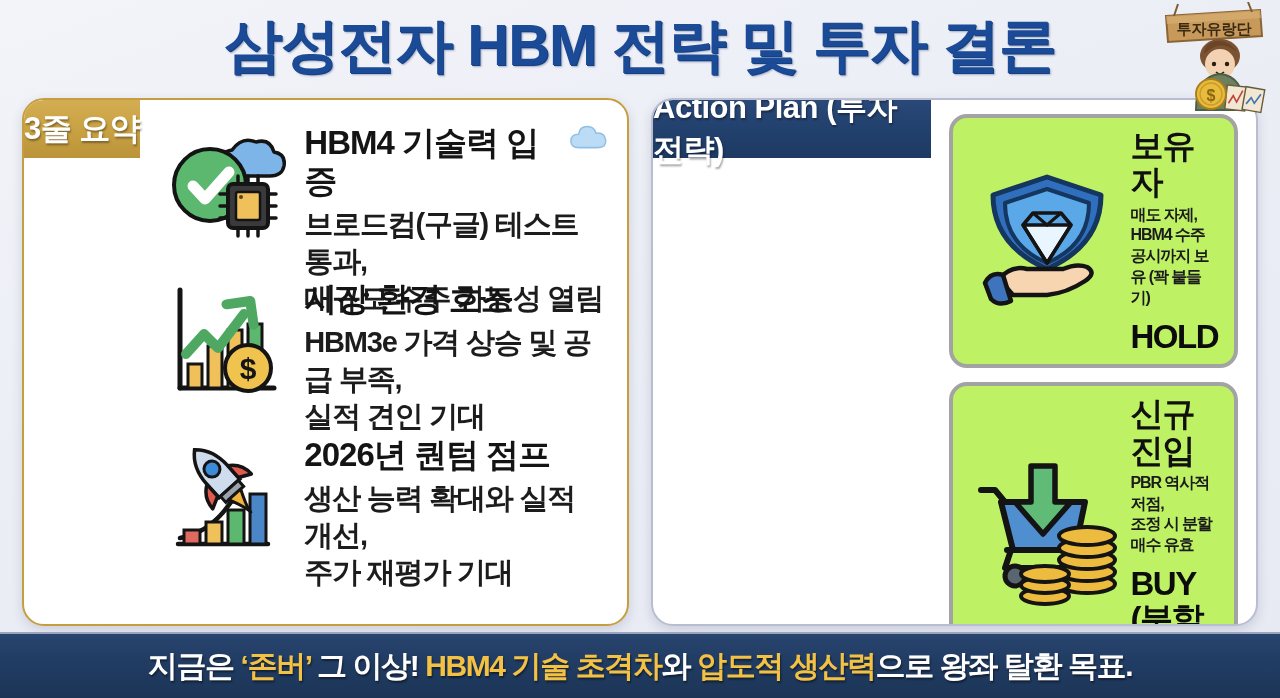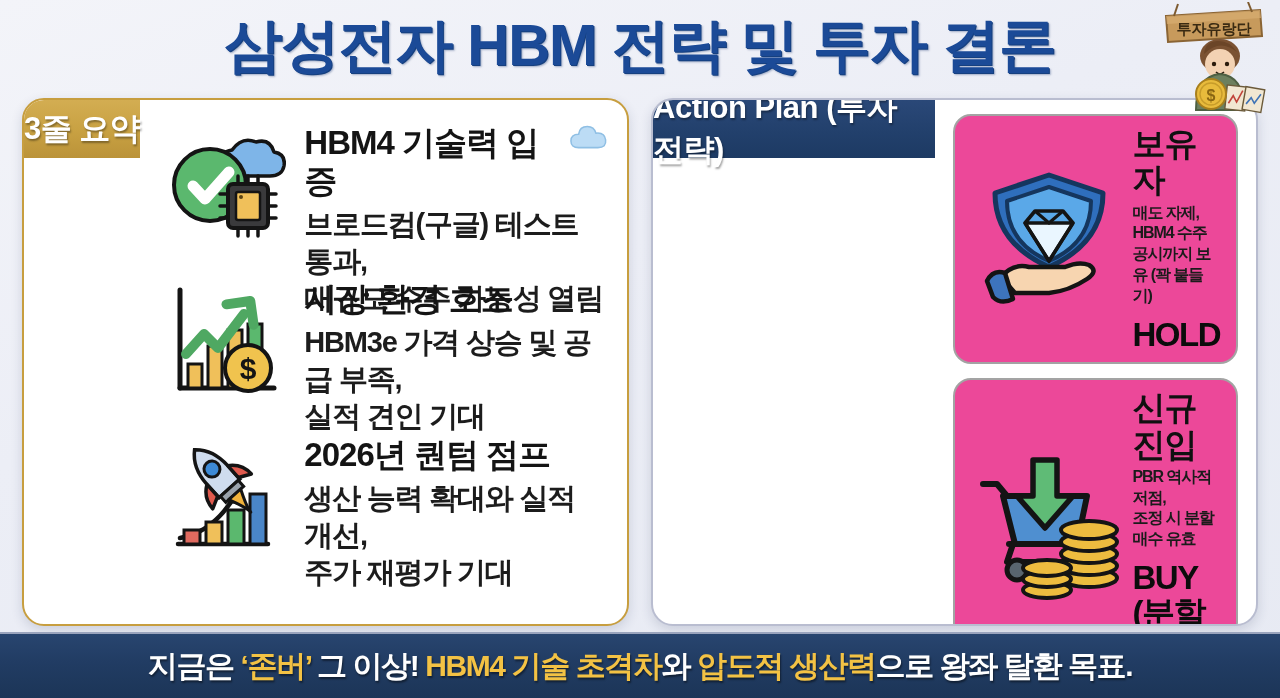--- a/index.html
+++ b/index.html
@@ -70,22 +70,22 @@
     line-height: 1.15; display: flex; align-items: flex-start; gap: 8px;
   }
   .sum-desc {
     font-size: 29px; font-weight: 700; color: #1c1c1c; letter-spacing: -1.2px;
     line-height: 1.28; margin-top: 6px; white-space: pre-line;
   }
 
   
   .card-list { display: flex; flex-direction: column; gap: 14px; height: 100%; }
   .action-card {
-    flex: 1; border: 2px solid #a3a3a3; border-radius: 18px;
-    background: #ec4899;
+    flex: 1; border: 4px solid #a3a3a3; border-radius: 18px;
+    background: #bef264;
     display: flex; align-items: center; 
     padding: 10px 16px 10px 10px;
   }
   .card-icon { width: 168px; min-width: 168px; height: 168px; display:flex; align-items:center; justify-content:center; }
   .card-text { flex: 1; }
   .card-head { font-size: 33px; font-weight: 800; color: #101010; letter-spacing: -1px; line-height: 1.1; }
   .card-desc {
     font-size: 16px; font-weight: 700; color: #1b1b1b; letter-spacing: -1.1px;
     line-height: 1.3; margin-top: 4px; white-space: pre-line;
   }

